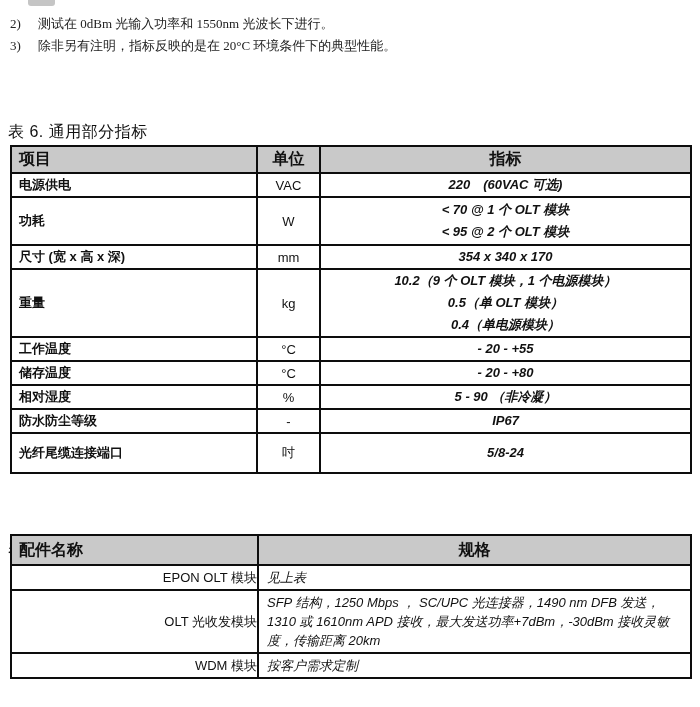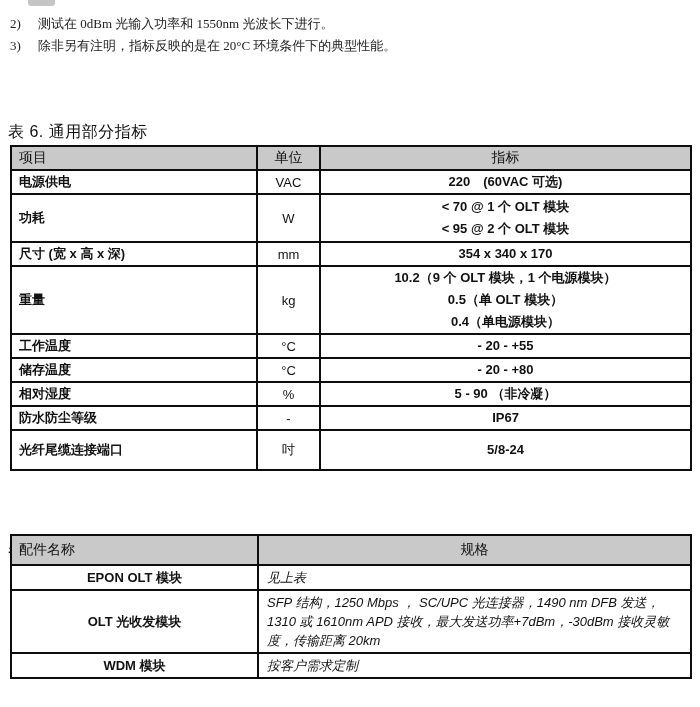--- a/index.html
+++ b/index.html
@@ -31,29 +31,29 @@
   #t7-title { top: 539px; }
   table {
     position: absolute; left: 10px; width: 680px;
     border-collapse: collapse; table-layout: fixed;
     font-size: 13px; color: #111;
   }
   #t6 { top: 145px; }
   #t7 { top: 534px; }
   th, td { border: 2px solid #0d0d0d; vertical-align: middle; }
   th {
-    background: #c9c9c9; font-weight: normal; font-size: 14px;
+    background: #c9c9c9; font-weight: bold; font-size: 16px;
     text-align: center; padding: 2px 4px;
   }
   th.left { text-align: left; padding-left: 7px; }
   td.item { text-align: left; padding-left: 7px; font-weight: 700; }
   td.unit { text-align: center; }
   td.spec { text-align: center; font-weight: 700; }
-  td.spec .line { line-height: 22px; }
-  #t7 td.name { text-align: center; padding-left: 0; font-weight: bold; }
+  td.spec .line { line-height: 22px; font-style: italic; }
+  #t7 td.name { text-align: right; padding-left: 0; }
   #t7 td.desc { text-align: left; padding: 2px 8px; font-weight: 400; line-height: 19px; font-style: italic; }
 </style>
 </head>
 <body>
 
 <div class="artifact"></div>
 
 <div class="notes">
   <div class="note">
     <span class="note-num">2)</span>

